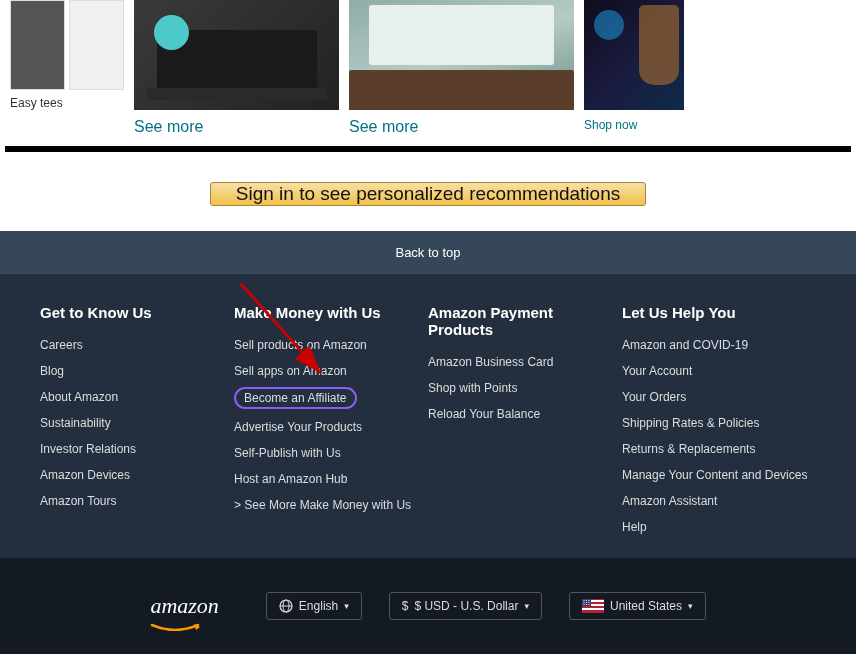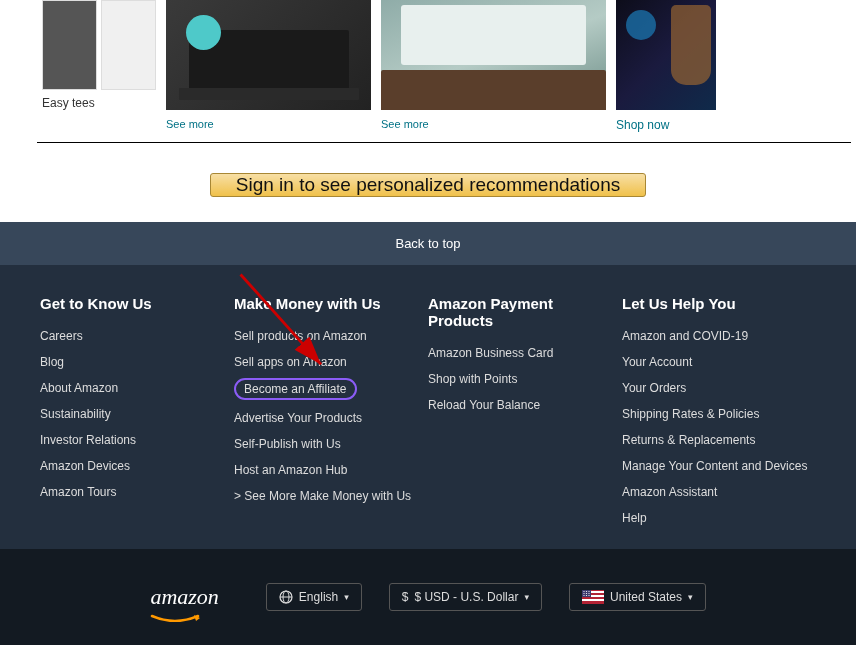--- a/index.html
+++ b/index.html
@@ -4,40 +4,39 @@
   <style>
     * { margin: 0; padding: 0; box-sizing: border-box; }
     body { font-family: Arial, sans-serif; background: #fff; width: 856px; }
     .product-label {
       font-size: 12px;
       color: #333;
       margin-top: 6px;
     }
     .see-more-link {
       color: #007185;
-      font-size: 11px;
+      font-size: 16px;
       text-decoration: none;
       display: block;
       margin-top: 8px;
     }
     .shop-now-link {
       color: #007185;
       font-size: 12px;
       text-decoration: none;
       display: block;
       margin-top: 8px;
     }
 
     
     .products-row {
       display: flex;
       padding: 0 0 10px 0;
-      border-bottom: 1px solid #000000;
+      border-bottom: 6px solid #000000;
       margin-bottom: 10px;
-      margin-left: 32px;
     }
     .tee-img {
       width: 55px;
       height: 85px;
       background: #ccc;
       border: 1px solid #ddd;
     }
     .tee-img-white {
       background: #fff;
       border: 1px solid #ddd;

